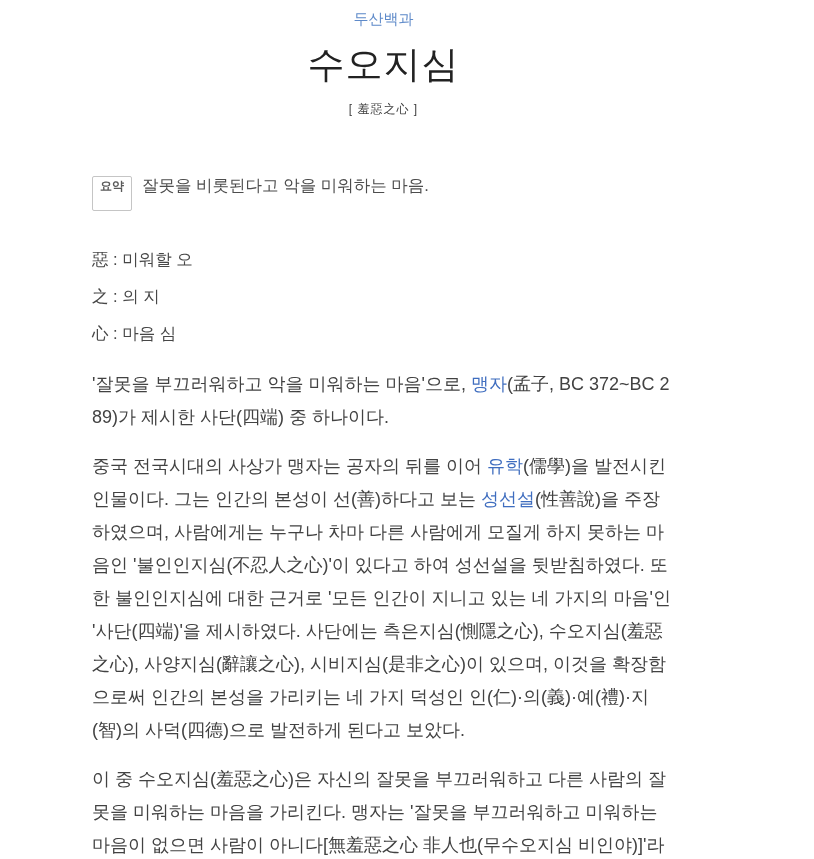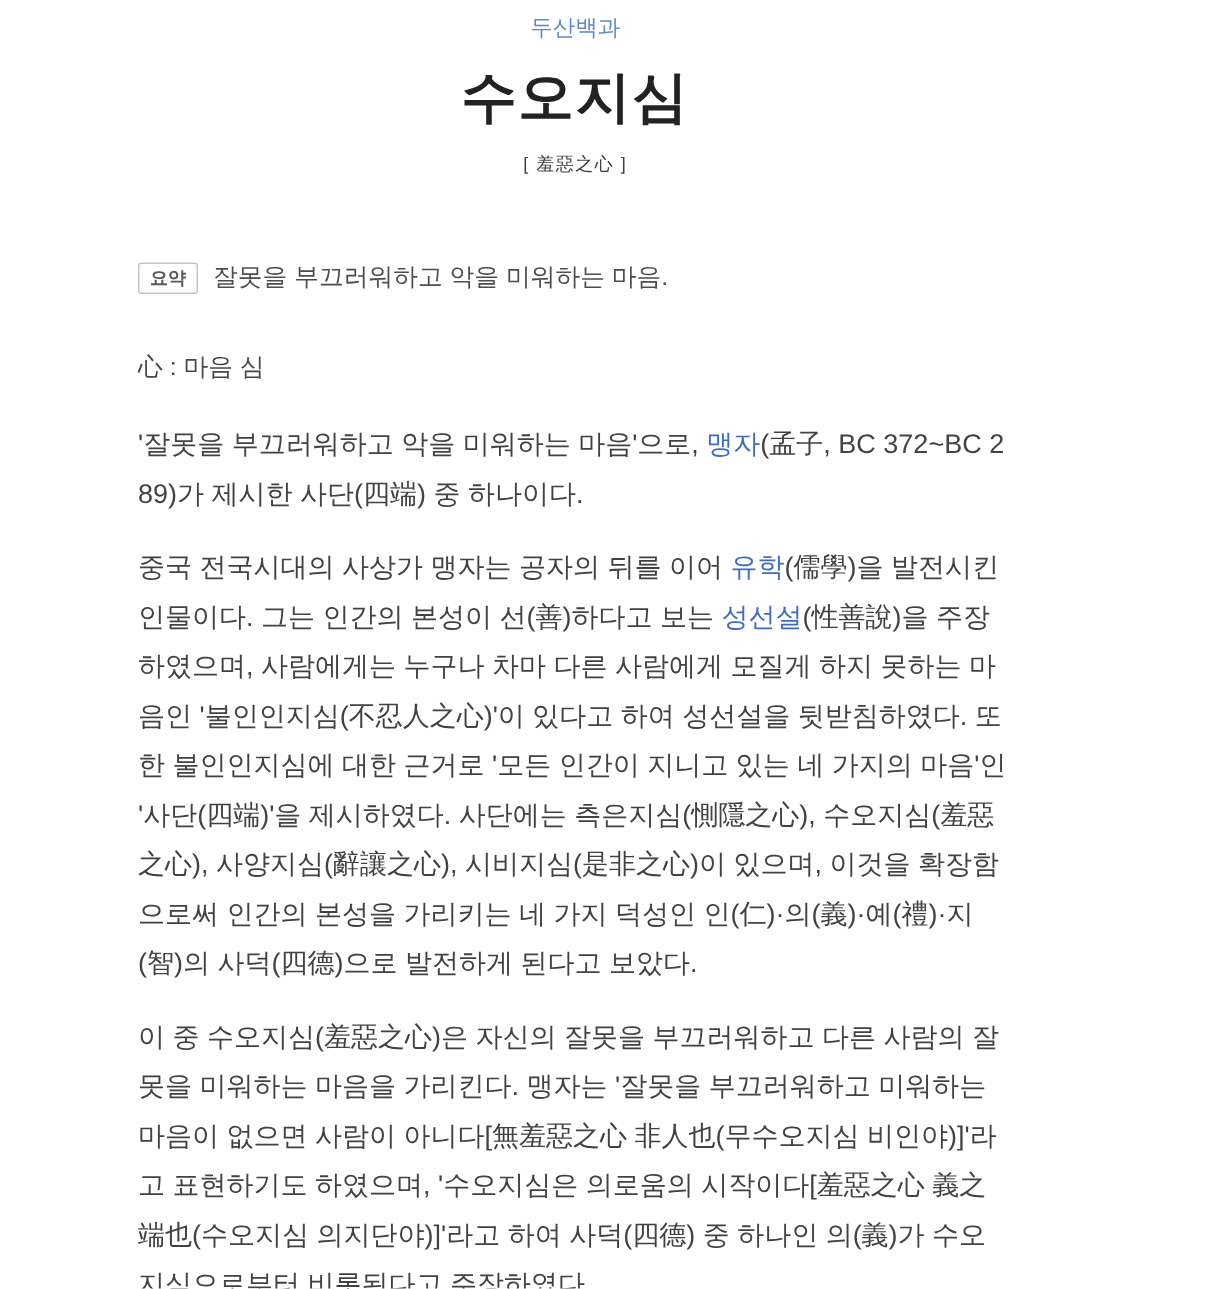--- a/index.html
+++ b/index.html
@@ -17,35 +17,35 @@
     font-family:"Liberation Sans","DejaVu Sans",sans-serif;
     color:var(--body-text);
     -webkit-font-smoothing:antialiased;
   }
   .page{box-sizing:border-box;width:670px;padding:10px 40px 0 47px;margin-left:45px;}
   .source{
     text-align:center;font-size:15px;line-height:18px;
     color:var(--source-link);cursor:pointer;
   }
   .title{
-    text-align:center;font-size:37px;line-height:44px;font-weight:bold;
+    text-align:center;font-size:37px;line-height:44px;font-weight:normal;
     color:var(--title-color);margin:15px 0 0 0;letter-spacing:1px;
   }
   .hanja-subtitle{
     text-align:center;font-size:12px;line-height:20px;color:#3f3f3f;
     margin-top:12px;letter-spacing:1px;
   }
   .summary-row{
     margin-top:54px;font-size:16.5px;line-height:24px;color:var(--muted-text);
   }
   .summary-badge{
     display:inline-block;vertical-align:1px;
     border:1px solid var(--badge-border);border-radius:2px;
     font-size:12px;font-weight:bold;color:var(--badge-text);
-    padding:2px 7px 3px;margin-right:10px;line-height:14px;
+    padding:2px 7px 17px;margin-right:10px;line-height:14px;
   }
   .glossary{margin-top:30px;}
   .gloss-row{font-size:16.5px;line-height:37px;color:#474747;}
   .body-paragraphs{margin-top:16px;}
   .body-paragraphs p{
     margin:0 0 16px 0;font-size:18px;line-height:33px;color:var(--body-text);
     word-break:break-all;
   }
   .body-link{color:var(--body-link);text-decoration:none;cursor:pointer;}
 </style>
@@ -53,24 +53,26 @@
 <body>
 
 <div class="page">
   <div class="source">두산백과</div>
 
   <h1 class="title">수오지심</h1>
 
   <div class="hanja-subtitle">[ 羞惡之心 ]</div>
 
   <div class="summary-row">
-    <span class="summary-badge">요약</span><span class="summary-text">잘못을 부끄러워하고 악을 미워하는 마음.</span>
+    <span class="summary-badge">요약</span><span class="summary-text">잘못을 비롯된다고 악을 미워하는 마음.</span>
   </div>
 
   <div class="glossary" id="glossary">
+      <div class="gloss-row">惡 : 미워할 오</div>
+      <div class="gloss-row">之 : 의 지</div>
       <div class="gloss-row">心 : 마음 심</div>
     </div>
 
   <div class="body-paragraphs" id="paragraphs">
       <p><span>'잘못을 부끄러워하고 악을 미워하는 마음'으로, </span><a class="body-link" href="#">맹자</a><span>(孟子, BC 372~BC 289)가 제시한 사단(四端) 중 하나이다.</span></p>
       <p><span>중국 전국시대의 사상가 맹자는 공자의 뒤를 이어 </span><a class="body-link" href="#">유학</a><span>(儒學)을 발전시킨 인물이다. 그는 인간의 본성이 선(善)하다고 보는 </span><a class="body-link" href="#">성선설</a><span>(性善說)을 주장하였으며, 사람에게는 누구나 차마 다른 사람에게 모질게 하지 못하는 마음인 '불인인지심(不忍人之心)'이 있다고 하여 성선설을 뒷받침하였다. 또한 불인인지심에 대한 근거로 '모든 인간이 지니고 있는 네 가지의 마음'인 '사단(四端)'을 제시하였다. 사단에는 측은지심(惻隱之心), 수오지심(羞惡之心), 사양지심(辭讓之心), 시비지심(是非之心)이 있으며, 이것을 확장함으로써 인간의 본성을 가리키는 네 가지 덕성인 인(仁)·의(義)·예(禮)·지(智)의 사덕(四德)으로 발전하게 된다고 보았다.</span></p>
       <p><span>이 중 수오지심(羞惡之心)은 자신의 잘못을 부끄러워하고 다른 사람의 잘못을 미워하는 마음을 가리킨다. 맹자는 '잘못을 부끄러워하고 미워하는 마음이 없으면 사람이 아니다[無羞惡之心 非人也(무수오지심 비인야)]'라고 표현하기도 하였으며, '수오지심은 의로움의 시작이다[羞惡之心 義之端也(수오지심 의지단야)]'라고 하여 사덕(四德) 중 하나인 의(義)가 수오지심으로부터 비롯된다고 주장하였다.</span></p>
     </div>
 </div>
 

